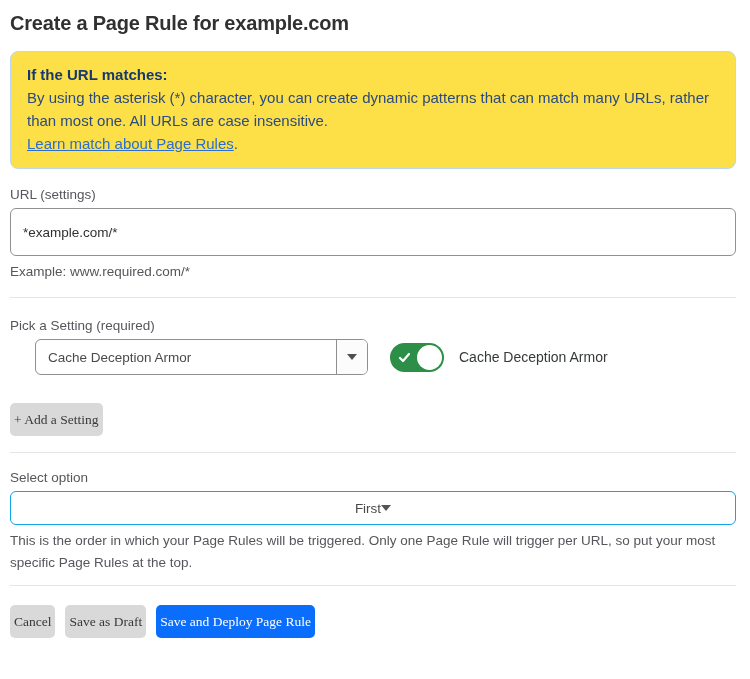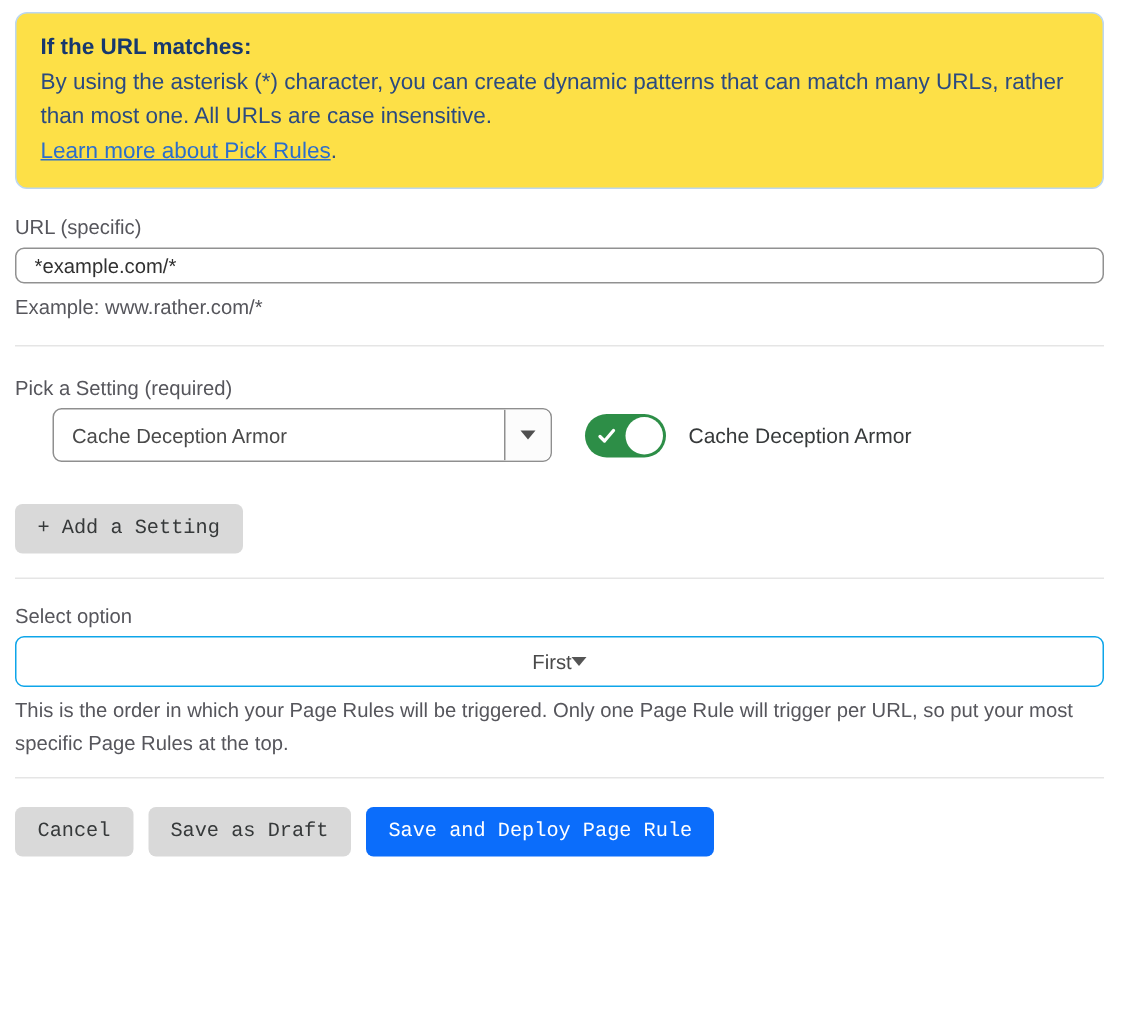--- a/index.html
+++ b/index.html
@@ -38,21 +38,21 @@
   }
 
   .field-label {
     display: block;
     font-size: 13.5px;
     color: #56565c;
     margin-bottom: 6px;
   }
   .text-input {
     width: 100%;
-    height: 24px;
+    height: 48px;
     border: 1px solid #919191;
     border-radius: 6px;
     padding: 0 12px;
     font-size: 13.5px;
     color: #313131;
     font-family: inherit;
     background: #fff;
   }
   .helper {
     font-size: 13.5px;
@@ -128,23 +128,23 @@
     width: 25px; height: 25px;
     background: #ffffff;
     border-radius: 50%;
   }
   .toggle-text { margin-left: 15px; font-size: 14px; color: #36393a; }
 
   .btn {
     display: inline-block;
     border: none;
     border-radius: 5px;
-    padding: 9px 15px;
-    font-size: 13.5px;
-    font-family: Liberation Mono, monospace;
+    padding: 9px 4px;
+    font-size: 13.5px;
+    font-family: Liberation Serif, serif;
     cursor: pointer;
     line-height: 15px;
   }
   .btn-gray { background: #d9d9d9; color: #36393a; }
   .btn-blue { background: #0b6dfb; color: #ffffff; }
   .add-setting { margin-top: 28px; }
 
   .wide-select {
     width: 100%;
     height: 34px;
@@ -161,30 +161,31 @@
   }
   .wide-select .caret { border-top-color: #555; }
 
   .footer-row { display: flex; gap: 10px; }
 </style>
 </head>
 <body>
 
 <div class="container">
 
+  <h1 class="page-title">Create a Page Rule for example.com</h1>
 
   <div class="info-box">
     <div class="info-heading">If the URL matches:</div>
     <div class="info-body">By using the asterisk (*) character, you can create dynamic patterns that can match many URLs, rather than most one. All URLs are case insensitive.</div>
-    <div><a class="info-link">Learn more about Pick Rules</a><span>.</span></div>
-  </div>
-
-  <label class="field-label">URL (specific)</label>
+    <div><a class="info-link">Learn match about Page Rules</a><span>.</span></div>
+  </div>
+
+  <label class="field-label">URL (settings)</label>
   <input class="text-input" type="text" value="*example.com/*" style="">
-  <div class="helper">Example: www.rather.com/*</div>
+  <div class="helper">Example: www.required.com/*</div>
 
   <hr class="divider">
 
 
   <label class="field-label">Pick a Setting (required)</label>
 
   <div class="setting-row">
     <div class="select-box">
       <div class="select-value">Cache Deception Armor</div>
       <div class="select-arrow-cell">

